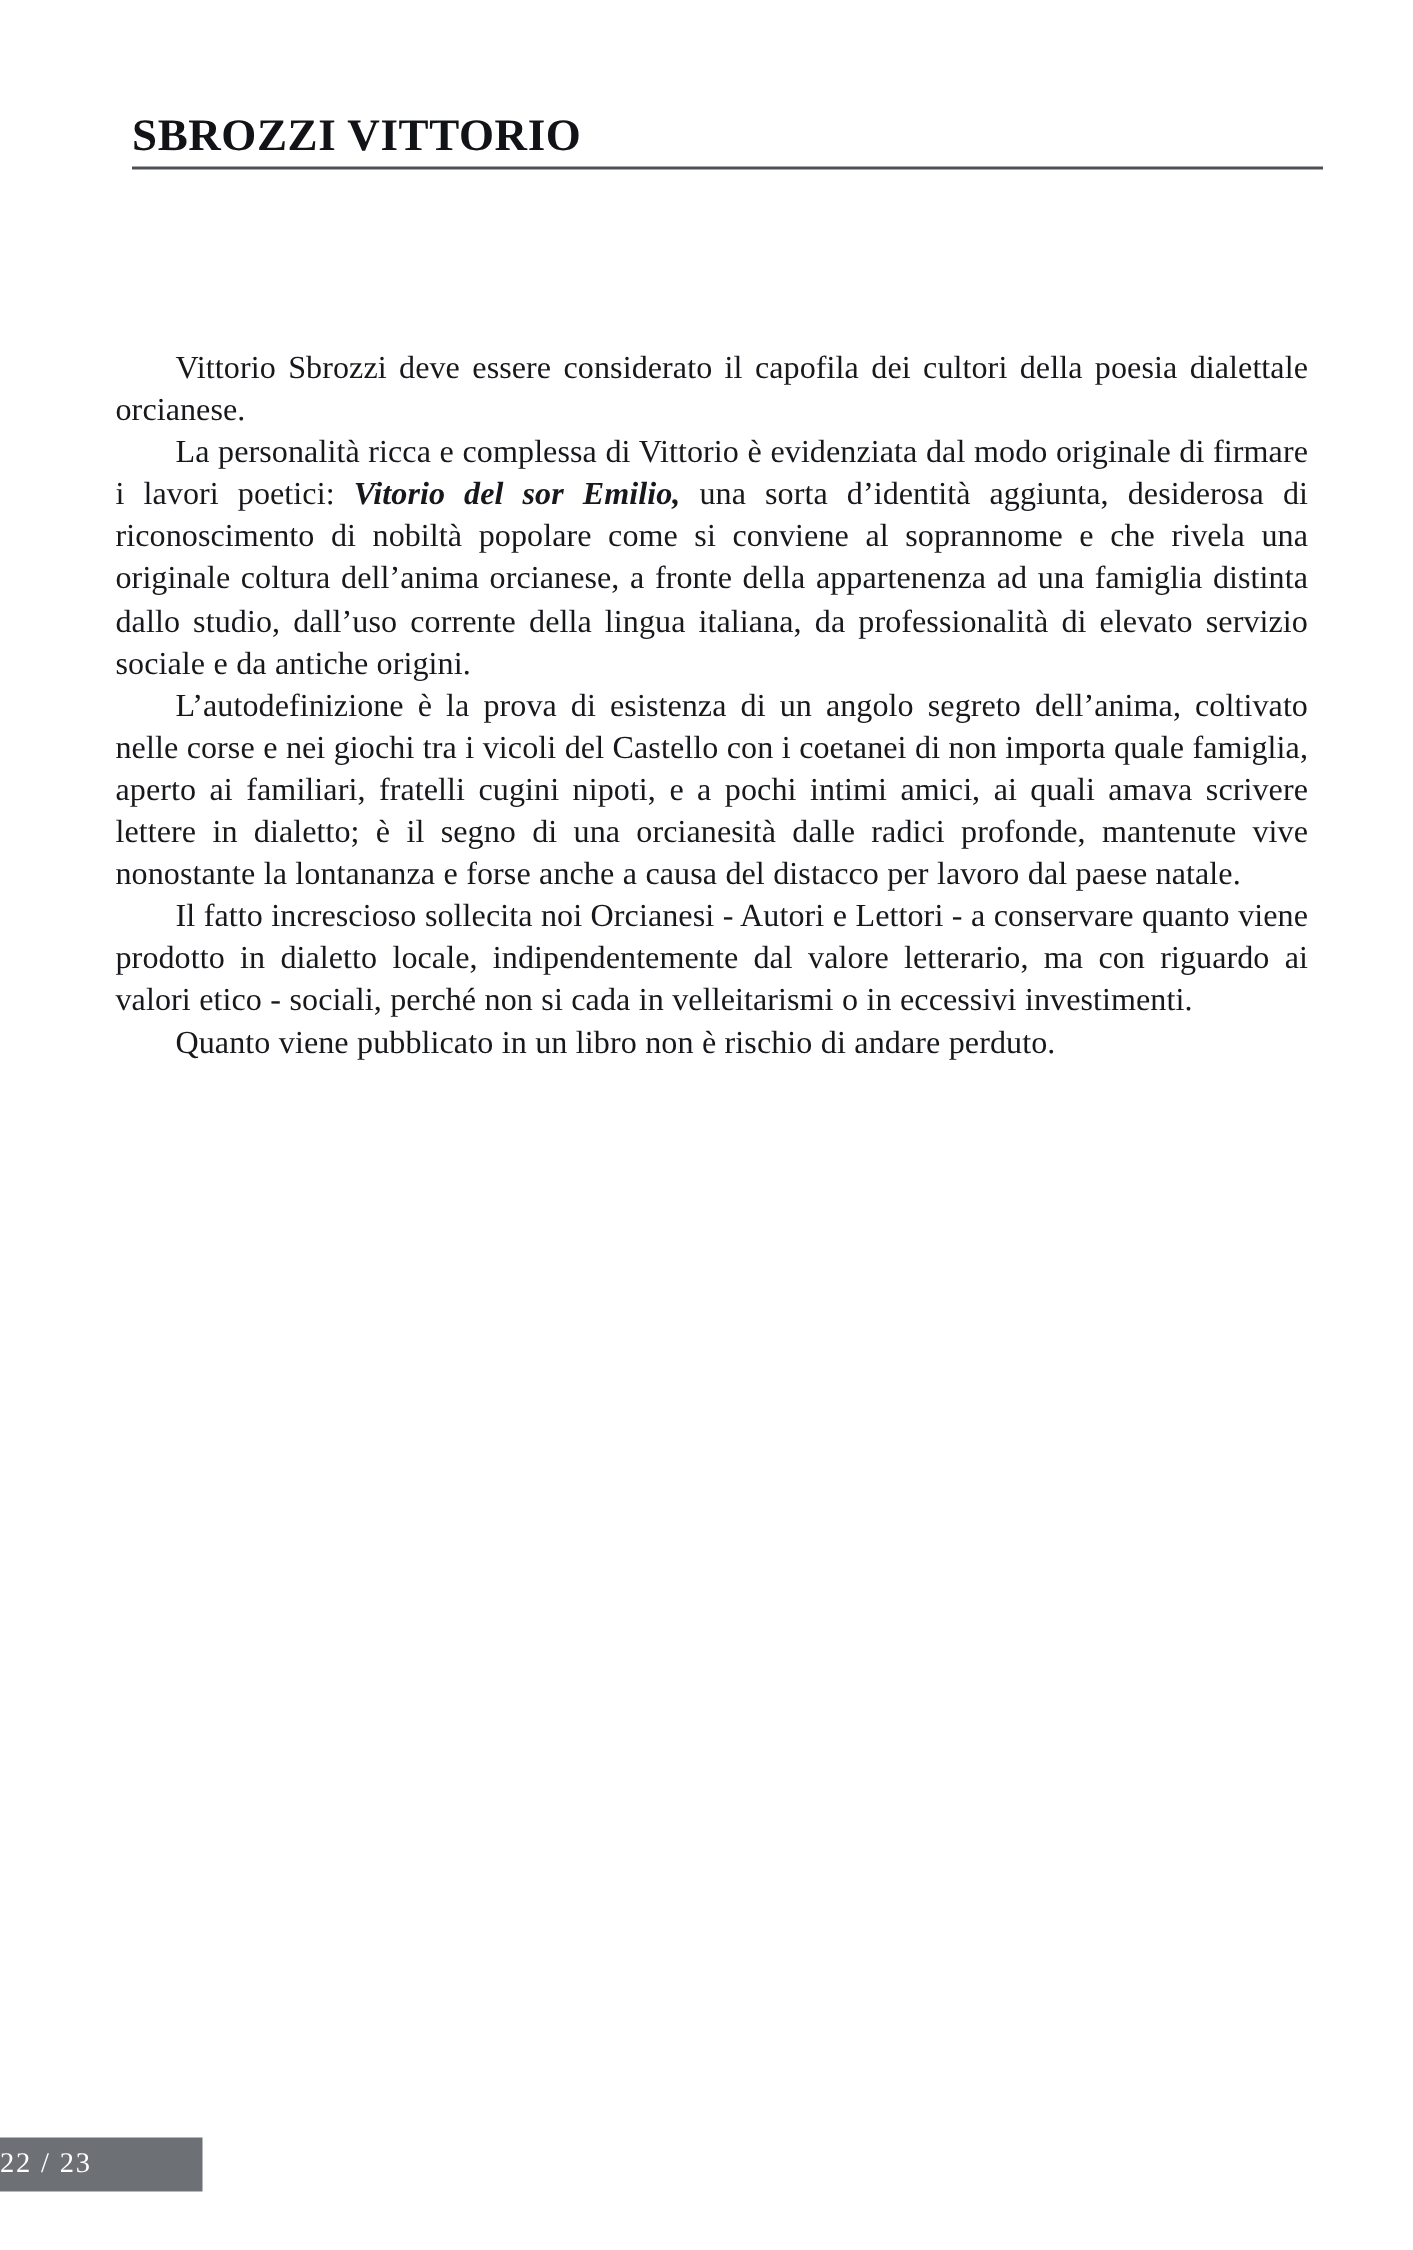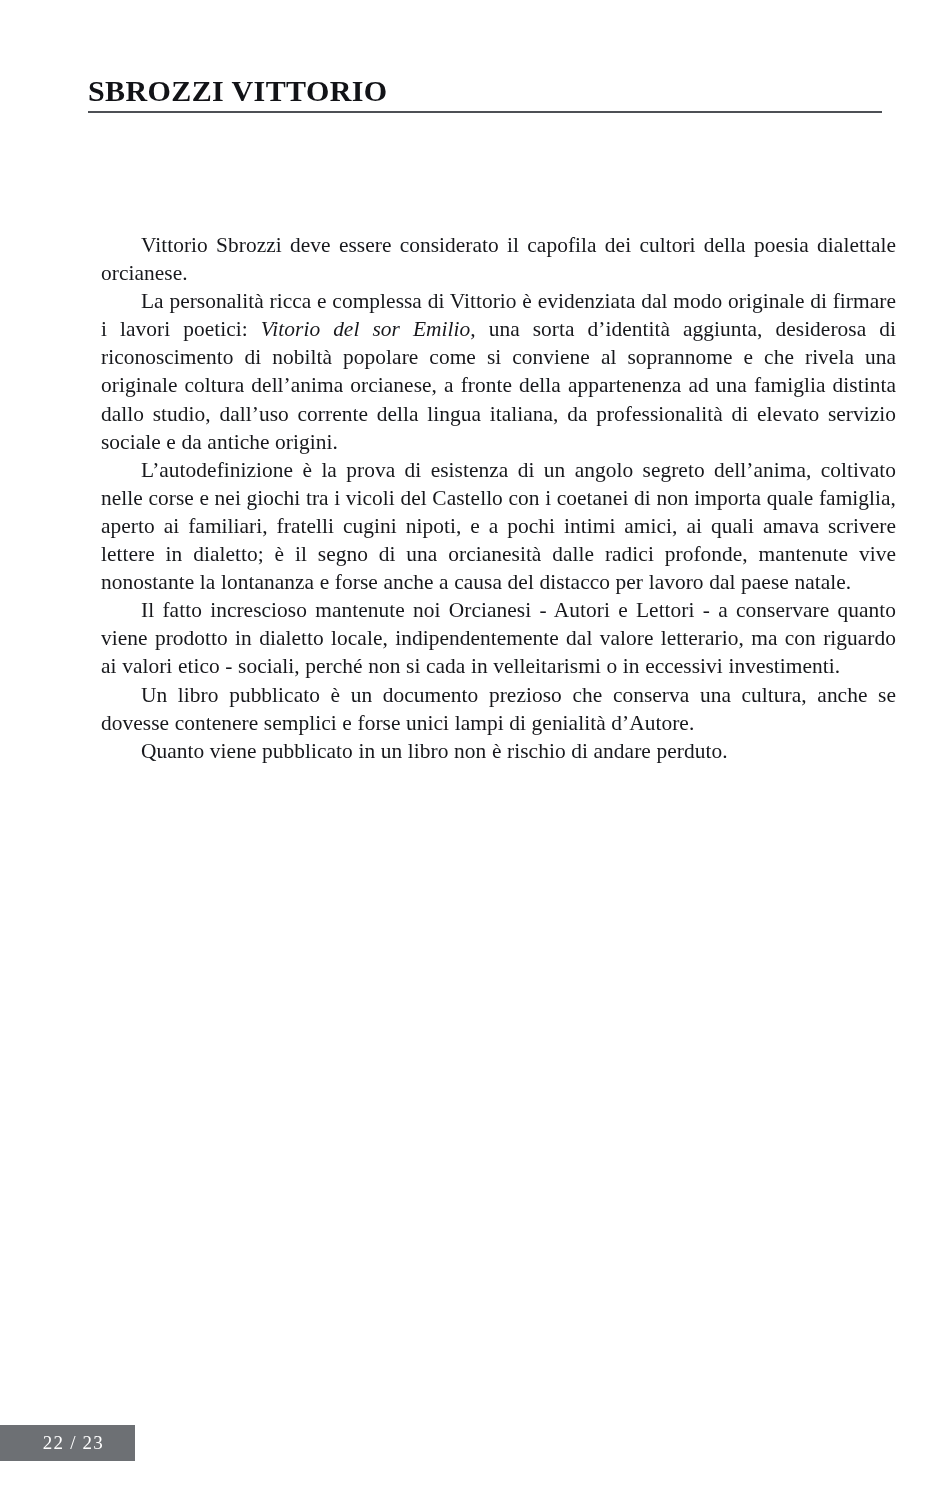--- a/index.html
+++ b/index.html
@@ -60,75 +60,75 @@
     font-size: 25px;
     line-height: 30px;
     color: #121317;
     margin: 9px 0 0 5px;
     letter-spacing: 0.2px;
   }
 
   
   .body-copy {
     position: absolute;
-    left: 101px;
+    left: 77px;
     top: 231px;
     width: 795px;
     font-size: 21.4px;
     line-height: 28.1px;
     text-align: justify;
     text-justify: inter-word;
     color: #17181c;
     letter-spacing: 0.05px;
     word-spacing: 0.2px;
   }
   .body-copy p {
     margin: 0;
     text-indent: 40px;
     text-align: justify;
   }
   .body-copy p:last-child {
     text-align: left;
   }
   .body-copy p .it {
     font-style: italic;
+    font-weight: bold;
   }
 
   
   .page-badge {
     position: absolute;
     left: 0;
     top: 1425px;
     width: 135px;
     height: 36px;
     background: #6d7074;
     color: #ffffff;
     font-family: "Liberation Serif", "DejaVu Serif", serif;
     font-size: 19px;
     line-height: 36px;
-    text-align: right;
+    text-align: left;
     padding-right: 31px;
     box-sizing: border-box;
     letter-spacing: 1.2px;
   }
 </style>
 </head>
 <body>
 
 <div class="page">
 
   <div class="header">
     <h1 class="doc-title">SBROZZI VITTORIO</h1>
     <div class="title-rule"></div>
   </div>
 
   <div class="body-copy">
     <p>Vittorio Sbrozzi deve essere considerato il capofila dei cultori della poesia dialettale orcianese.</p>
     <p><span>La personalità ricca e complessa di Vittorio è evidenziata dal modo originale di firmare i lavori poetici: </span><span class="it">Vitorio del sor Emilio,</span><span> una sorta d’identità aggiunta, desiderosa di riconoscimento di nobiltà popolare come si conviene al soprannome e che rivela una originale coltura dell’anima orcianese, a fronte della appartenenza ad una famiglia distinta dallo studio, dall’uso corrente della lingua italiana, da professionalità di elevato servizio sociale e da antiche origini.</span></p>
     <p>L’autodefinizione è la prova di esistenza di un angolo segreto dell’anima, coltivato nelle corse e nei giochi tra i vicoli del Castello con i coetanei di non importa quale famiglia, aperto ai familiari, fratelli cugini nipoti, e a pochi intimi amici, ai quali amava scrivere lettere in dialetto; è il segno di una orcianesità dalle radici profonde, mantenute vive nonostante la lontananza e forse anche a causa del distacco per lavoro dal paese natale.</p>
-    <p>Il fatto increscioso mantenute noi Orcianesi - Autori e Lettori - a conservare quanto viene prodotto in dialetto locale, indipendentemente dal valore letterario, ma con riguardo ai valori etico - sociali, perché non si cada in velleitarismi o in eccessivi investimenti.</p>
-    <p>Un libro pubblicato è un documento prezioso che conserva una cultura, anche se dovesse contenere semplici e forse unici lampi di genialità d’Autore.</p>
+    <p>Il fatto increscioso sollecita noi Orcianesi - Autori e Lettori - a conservare quanto viene prodotto in dialetto locale, indipendentemente dal valore letterario, ma con riguardo ai valori etico - sociali, perché non si cada in velleitarismi o in eccessivi investimenti.</p>
     <p>Quanto viene pubblicato in un libro non è rischio di andare perduto.</p>
   </div>
 
   <div class="page-badge">22 / 23</div>
 
 </div>
 
 </body></html>

